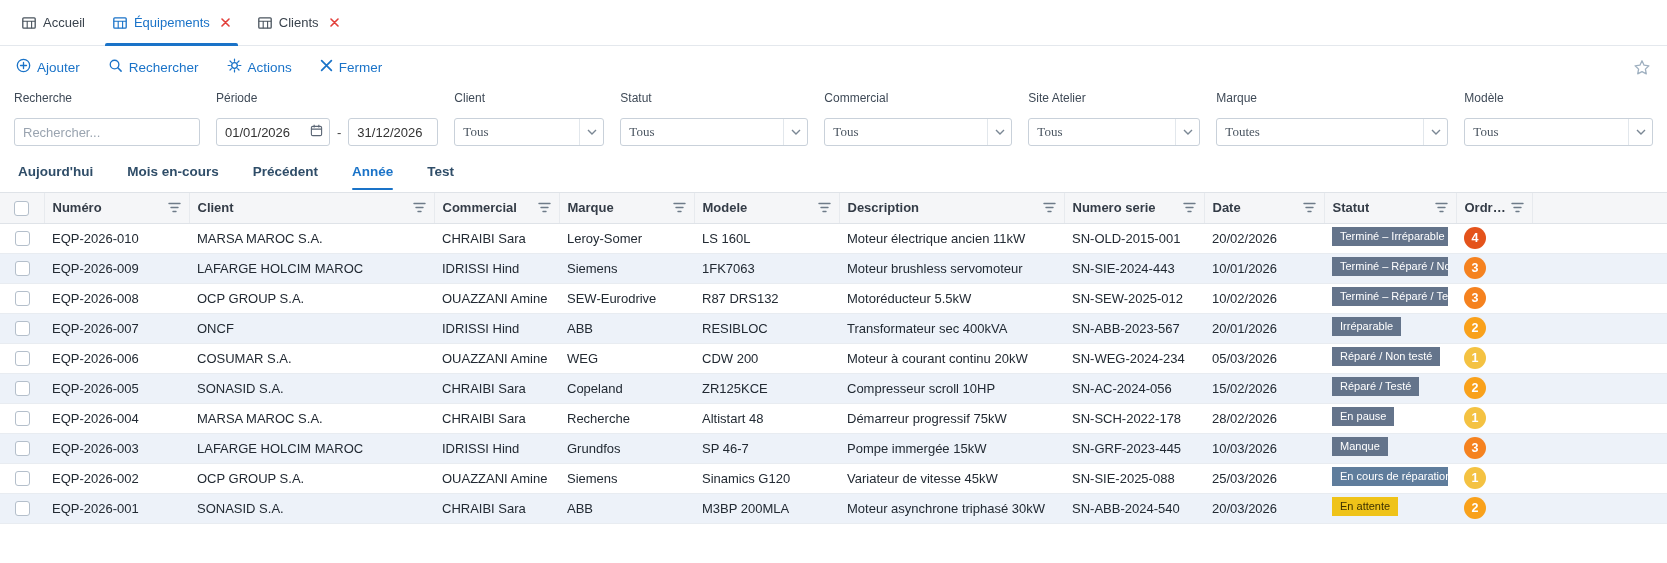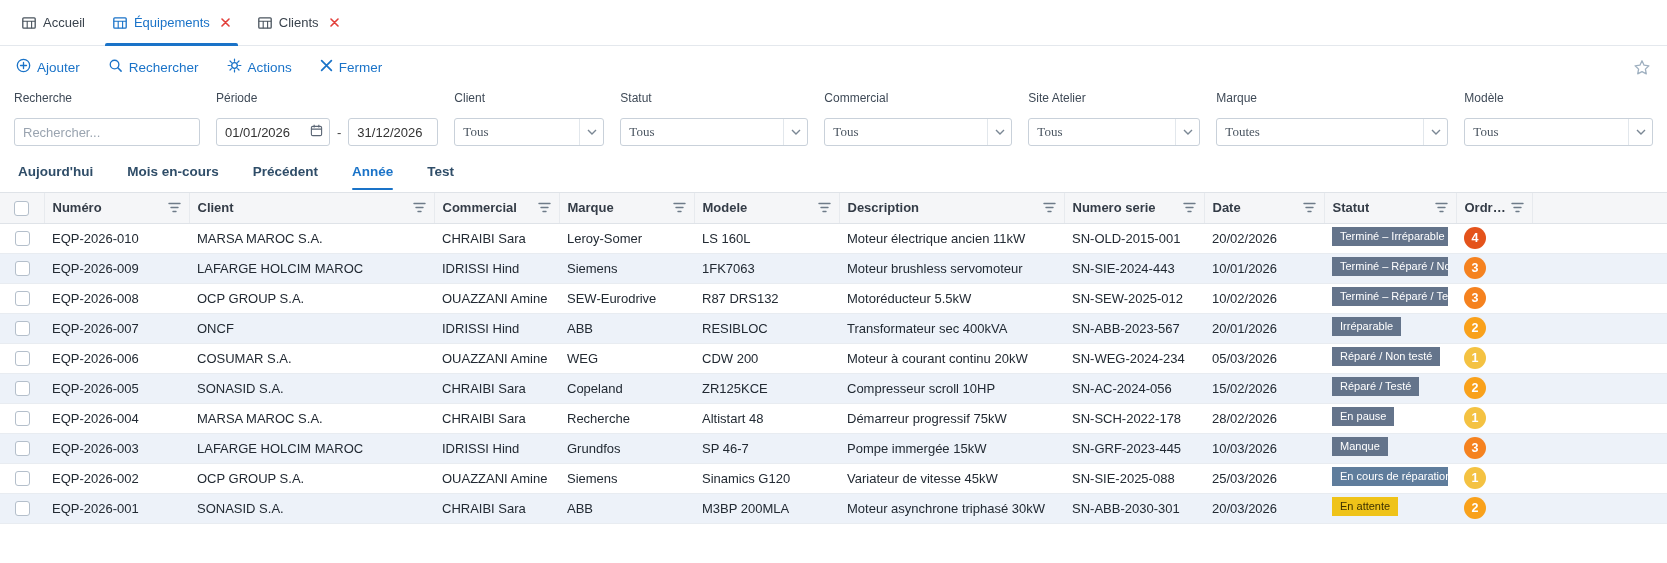--- a/index.html
+++ b/index.html
@@ -570,21 +570,21 @@
     <td></td>
   </tr>
         <tr>
     <td class="c-check"><input type="checkbox" class="cb" style=""></td>
     <td>EQP-2026-001</td>
     <td>SONASID S.A.</td>
     <td>CHRAIBI Sara</td>
     <td>ABB</td>
     <td>M3BP 200MLA</td>
     <td>Moteur asynchrone triphasé 30kW</td>
-    <td>SN-ABB-2030-301</td>
+    <td>SN-ABB-2024-540</td>
     <td>20/03/2026</td>
     <td><span class="badge" style="background: rgb(239, 195, 25); color: rgb(61, 50, 0);">En attente</span></td>
     <td><span class="ordre" style="background: rgb(249, 161, 27);">2</span></td>
     <td></td>
   </tr>
       </tbody>
 </table>
 </div>
 
 <div class="footer-strip"></div>

